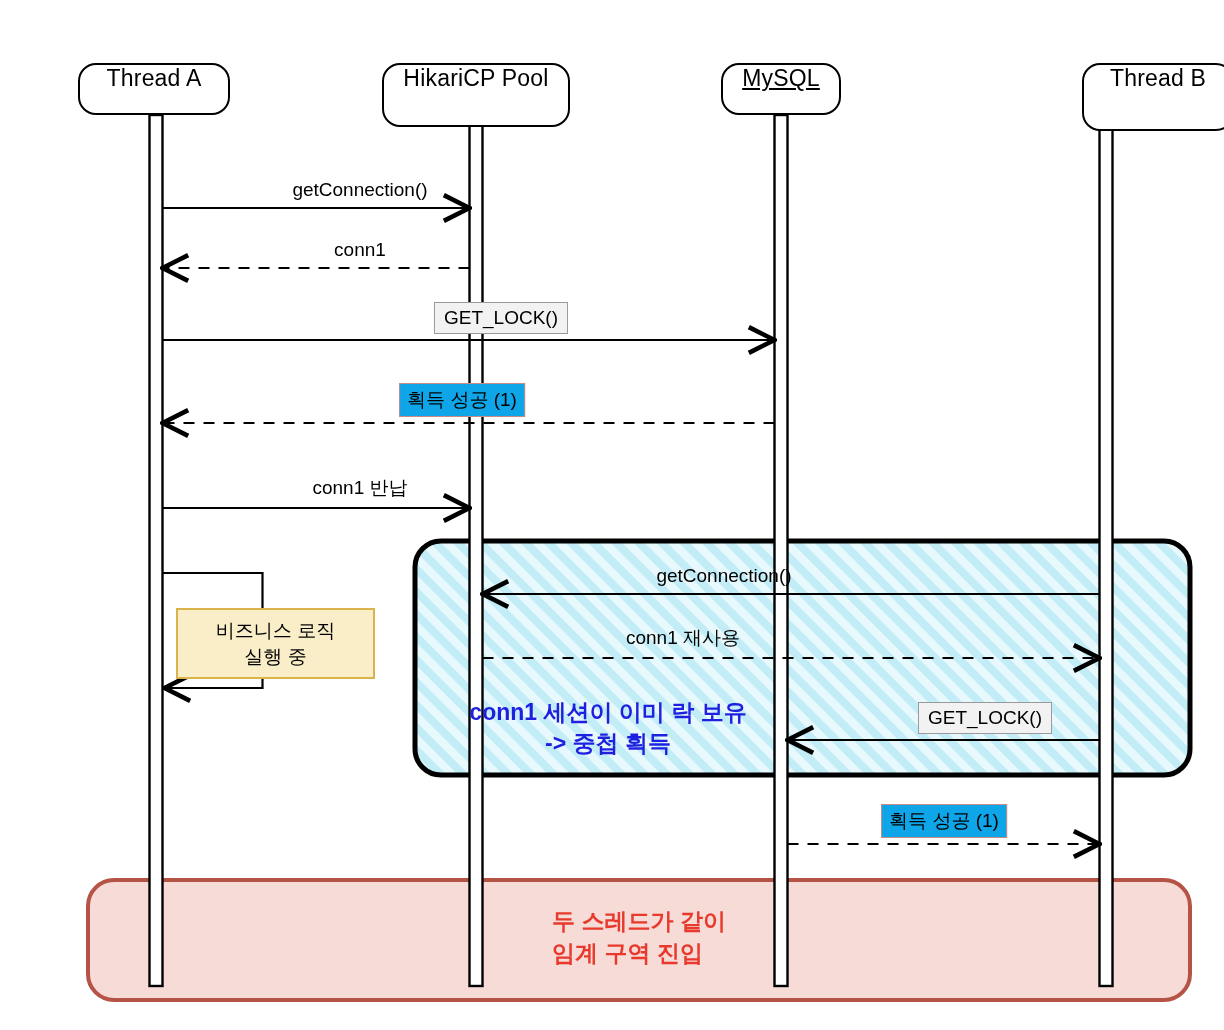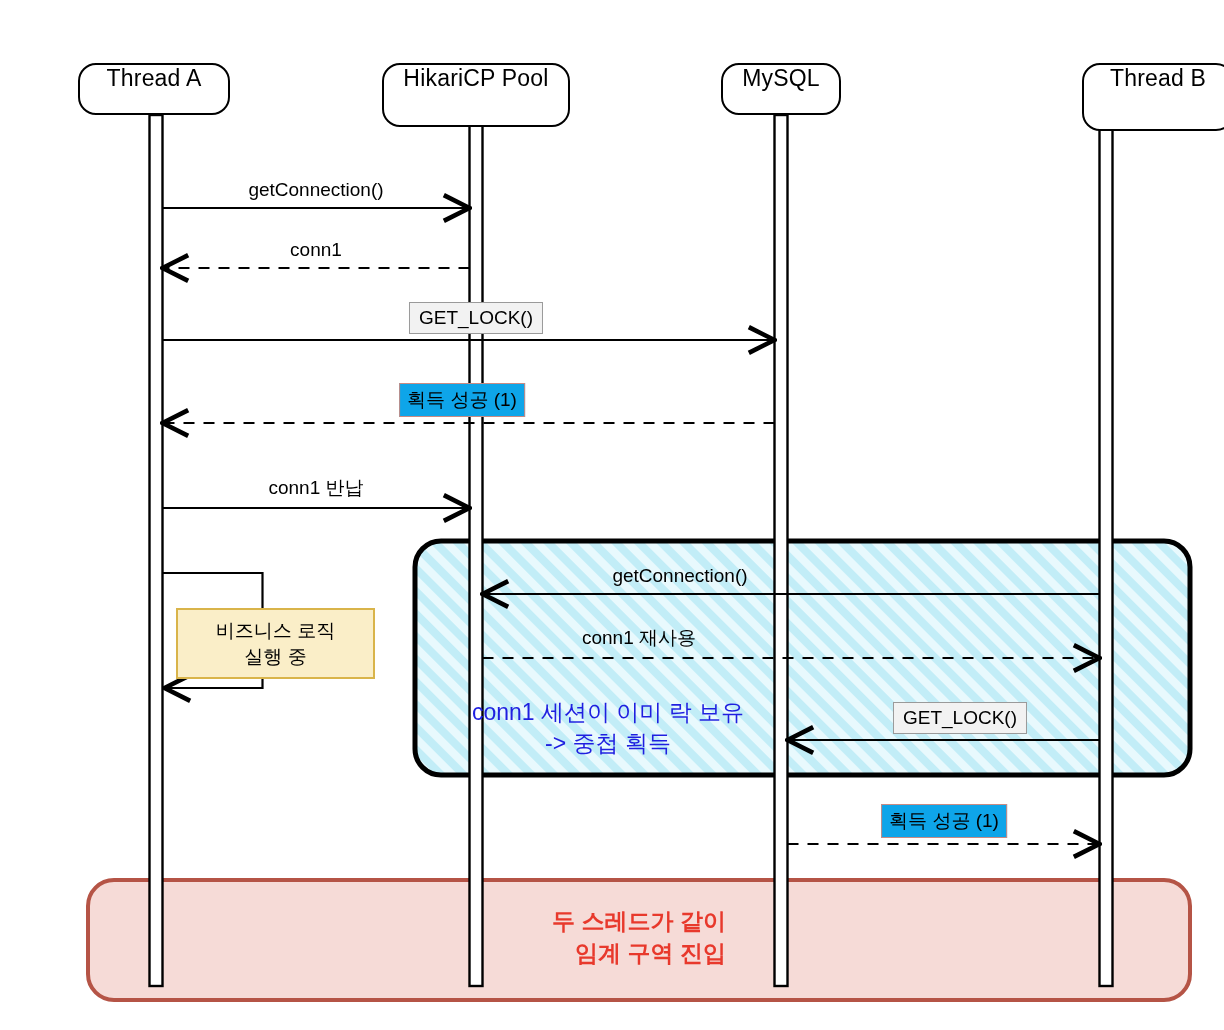--- a/index.html
+++ b/index.html
@@ -35,25 +35,26 @@
   
   .msg-label {
     position: absolute;
     font-size: 19px;
     color: #000000;
     white-space: nowrap;
     text-align: center;
     transform: translate(-50%, -100%);
     padding: 1px 4px;
   }
-  .msg-label.plain { background: transparent; }
+  .msg-label.plain { background: transparent; margin-left: 44px; }
   .msg-label.boxed-gray {
     background: #f2f2f2;
     border: 1px solid #9a9a9a;
     padding: 4px 9px;
+    margin-left: 25px;
   }
   .msg-label.boxed-red {
     background: #0ea5e9;
     border: 1px solid #c98b83;
     padding: 3px 7px;
   }
 
   
   .note-yellow {
     position: absolute;
@@ -64,34 +65,34 @@
     line-height: 1.35;
     text-align: center;
     padding: 8px 14px;
     white-space: pre-line;
   }
 
   
   .region-text-blue {
     position: absolute;
     color: #1f1fe0;
-    font-weight: normal;
+    font-weight: bold;
     font-size: 23px;
     line-height: 1.35;
     text-align: center;
     white-space: pre-line;
     transform: translate(-50%, 0);
   }
   .region-text-red {
     position: absolute;
     color: #e8392c;
     font-weight: bold;
     font-size: 23px;
     line-height: 1.4;
-    text-align: right;
+    text-align: left;
     white-space: pre-line;
     transform: translate(-50%, 0);
   }
 </style>
 </head>
 <body>
 
 <div id="diagram-root">
 
   <svg id="seq-svg" width="1224" height="1030">
@@ -129,21 +130,21 @@
       </g>
   </svg>
 
   <div id="participants-layer">
       <div class="participant-box" style="left: 78px; top: 63px; width: 152px; height: 52px;">
         <span>Thread A</span>
       </div>
       <div class="participant-box" style="left: 382px; top: 63px; width: 188px; height: 64px;">
         <span>HikariCP Pool</span>
       </div>
-      <div class="participant-box" style="left: 721px; top: 63px; width: 120px; height: 52px;">
+      <div class="participant-box" style="left: 721px; top: 63px; width: 120px; height: 52px; text-decoration: underline;">
         <span>MySQL</span>
       </div>
       <div class="participant-box" style="left: 1082px; top: 63px; width: 152px; height: 68px;">
         <span>Thread B</span>
       </div>
     </div>
 
   <div id="labels-layer">
       <div class="region-text-blue" style="left: 608px; top: 697px; color: rgb(31, 31, 224);">conn1 세션이 이미 락 보유
 -&gt; 중첩 획득</div>

